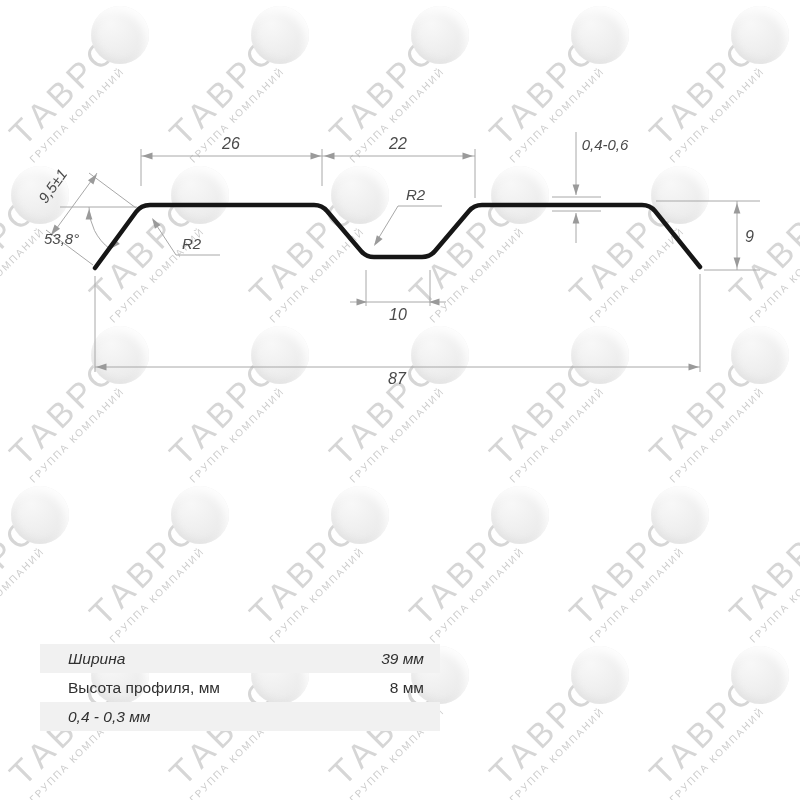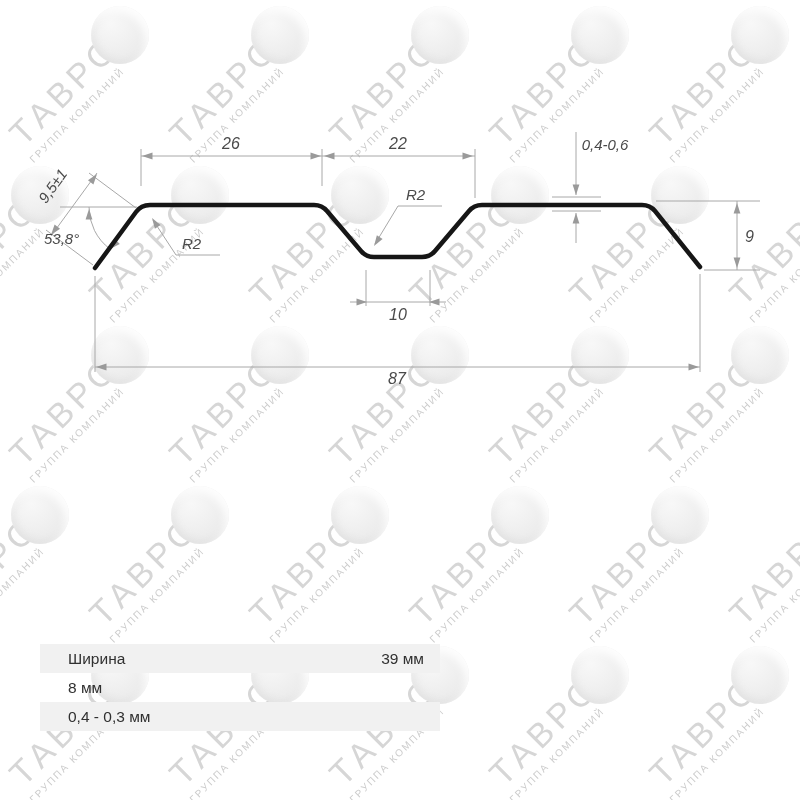--- a/index.html
+++ b/index.html
@@ -24,21 +24,21 @@
   .dt{font-family:"Liberation Sans",sans-serif;font-style:italic;font-size:16px;fill:#4a4a4a;}
   .dt-small{font-size:15px;}
   .profile{stroke:#161616;stroke-width:4.5;fill:none;stroke-linecap:round;stroke-linejoin:round;}
 
   
   .product{position:absolute;left:40px;top:644px;width:400px;z-index:1;}
   .product h2{margin:0 0 12px 1px;font-size:19px;line-height:22px;font-weight:700;color:#151515;}
   .spec-table{width:400px;}
   .spec-row{display:flex;align-items:center;justify-content:space-between;
     height:29px;padding:0 16px 0 28px;box-sizing:border-box;font-size:15.5px;color:#303030;}
-  .spec-row.alt{background:#f1f1f1;}
+  .spec-row.alt{background:#f1f1f1;font-style:italic;}
   .spec-label{white-space:nowrap;}
   .spec-value{white-space:nowrap;}
 </style>
 </head>
 <body>
 
 <div class="stage">
 
   <div id="watermark" class="watermark-layer">
       <div class="wm-text" style="left: 75px; top: 80px;">ТАВРОС</div>
@@ -214,20 +214,21 @@
          L 642 205 Q 650 205 655 211 L 700 267"></path>
   </svg>
 
   <div class="product">
     <div class="spec-table">
       <div class="spec-row alt">
         <span class="spec-label">Ширина</span>
         <span class="spec-value">39 мм</span>
       </div>
       <div class="spec-row">
+        <span class="spec-label">Высота профиля, мм</span>
         <span class="spec-value">8 мм</span>
       </div>
       <div class="spec-row alt">
         <span class="spec-value">0,4 - 0,3 мм</span>
       </div>
     </div>
   </div>
 
 </div>
 

